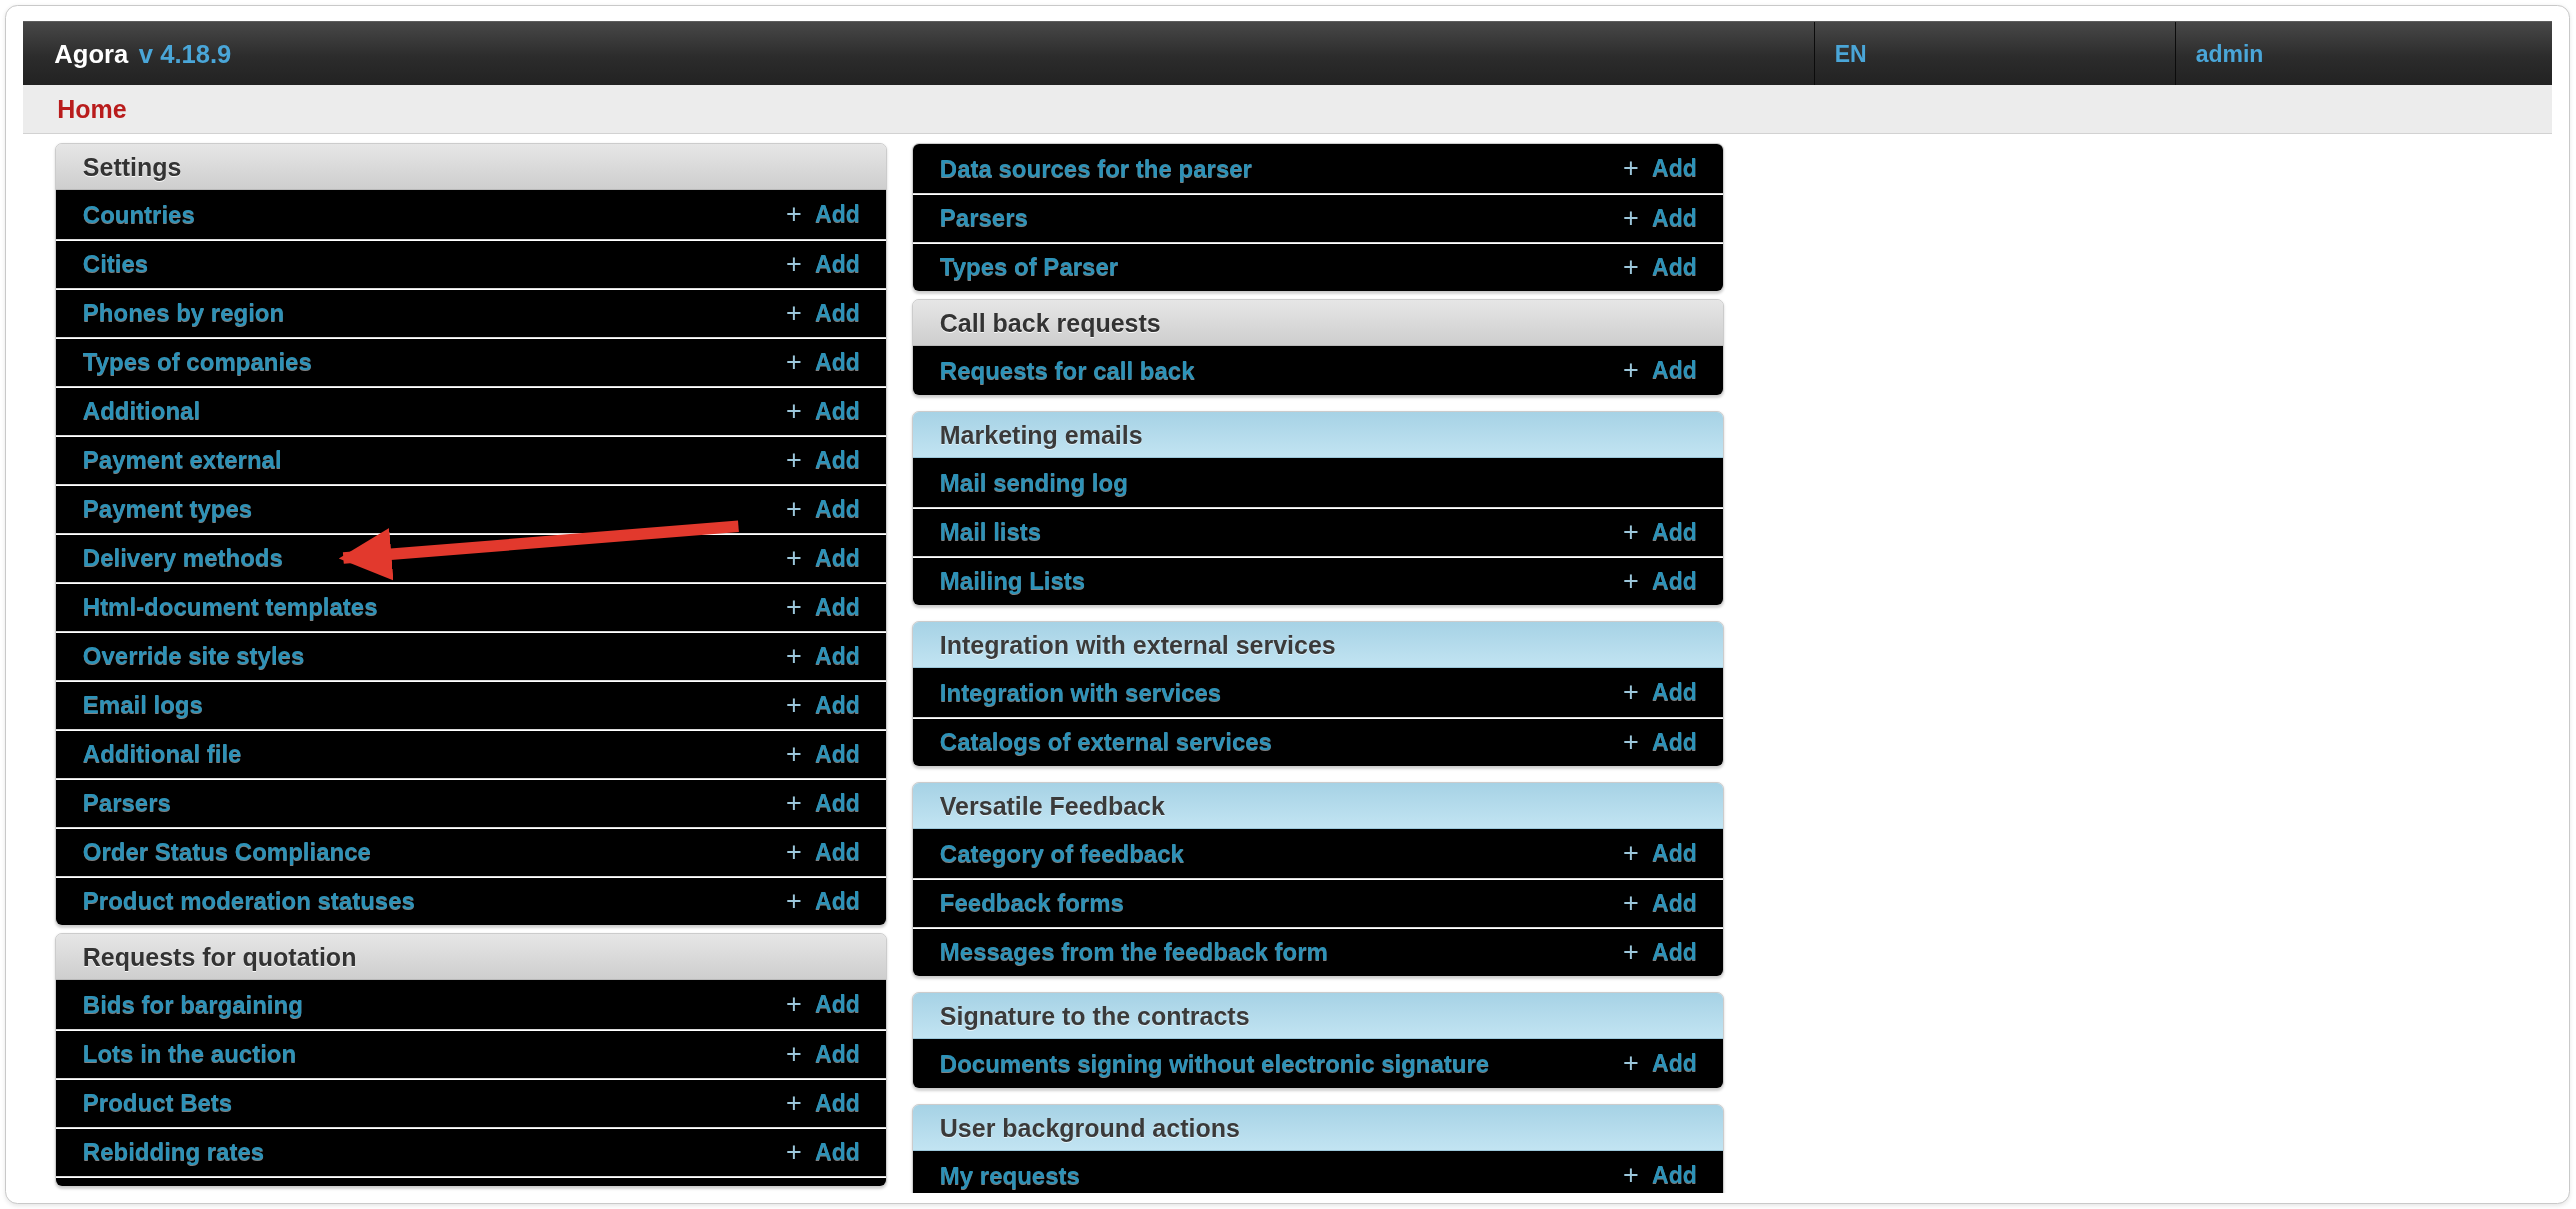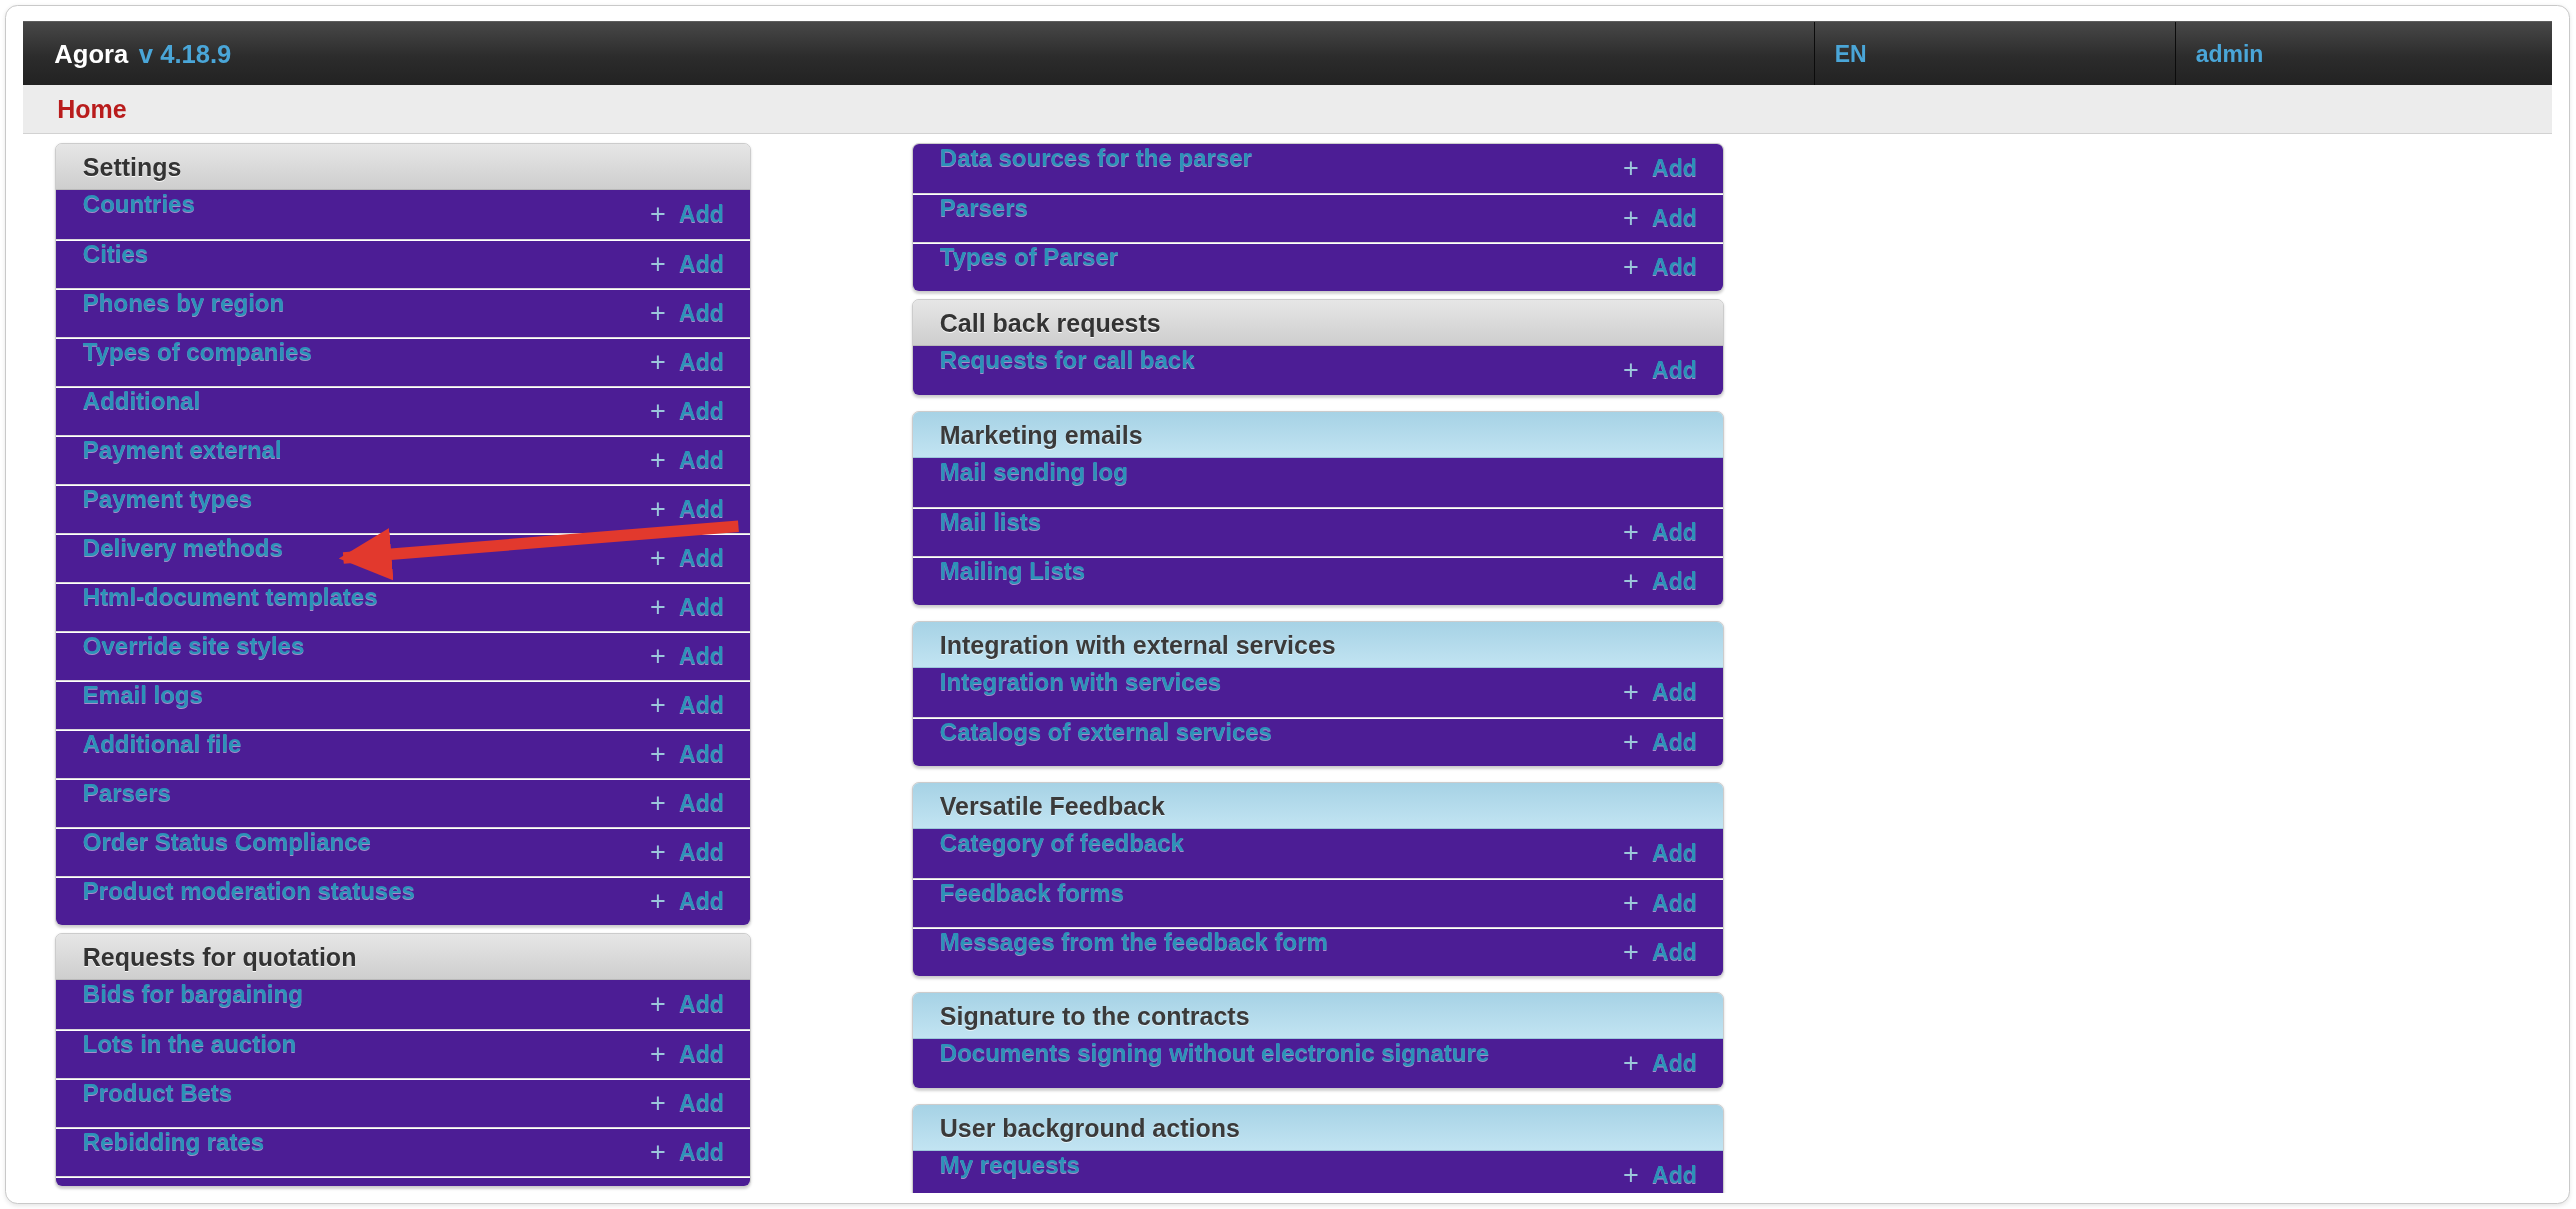--- a/index.html
+++ b/index.html
@@ -30,42 +30,42 @@
     position:absolute; left:17px; top:79px; width:2529px; height:49px;
     background:#ececec; border-bottom:1.8px solid #d2d2d2;
   }
   .breadcrumb-home {
     position:absolute; left:34px; top:0; height:48px; line-height:48px;
     color:#b91c1c; font-size:25px; font-weight:bold; cursor:pointer;
   }
   
   .content { position:absolute; left:0; top:130px; width:2562px; height:1057px; overflow:hidden; }
   .col { position:absolute; top:7px; }
-  .col-left  { left:49px;  width:696px; }
+  .col-left  { left:49px;  width:832px; }
   .col-right { left:906px; width:812px; }
   
   .panel {
     border:0.9px solid #ccc; border-radius:7px; background:#eee;
     box-shadow:0 1.8px 2.6px rgba(0,0,0,.18); overflow:hidden; margin-bottom:15px;
   }
   .panel.tight { margin-top:-8px; }
   .panel-header {
     height:46px; line-height:46px; padding:0 26.5px;
     font-size:25px; font-weight:bold; color:#333; white-space:nowrap;
   }
   .panel-header.gray {
     background:linear-gradient(to bottom, #e6e6e6, #cecece);
     border-bottom:0.9px solid #b9b9b9; text-shadow:0 0.9px 0 rgba(255,255,255,.85);
   }
   .panel-header.blue {
     background:linear-gradient(to bottom, #a6d2e5, #c2e4f2);
     border-bottom:0.9px solid #9cc7da; color:#3a3a3a; text-shadow:0 0.9px 0 rgba(255,255,255,.6);
   }
   .row {
-    height:49px; display:flex; padding:0 26.5px; background:#4c1d95;
+    height:49px; display:flex; align-items:center; padding:0 26.5px; background:#000000;
   }
   .row + .row { border-top:0.9px solid #d9d9d9; box-shadow:inset 0 0.9px 0 #fff; }
   .row.partial { height:9.7px; border-top:0.9px solid #d9d9d9; box-shadow:inset 0 0.9px 0 #fff; }
   .row-link {
     color:#2c92b8; font-size:24px; font-weight:bold; text-decoration:none; cursor:pointer;
     white-space:nowrap; text-shadow:0 0.9px 0 rgba(255,255,255,.5);
   }
   .flex-spacer { flex:1; }
   .add-btn { display:flex; align-items:center; gap:13.2px; text-decoration:none; cursor:pointer; }
   .plus { color:#9cc7db; font-size:27px; font-weight:normal; line-height:1; }

